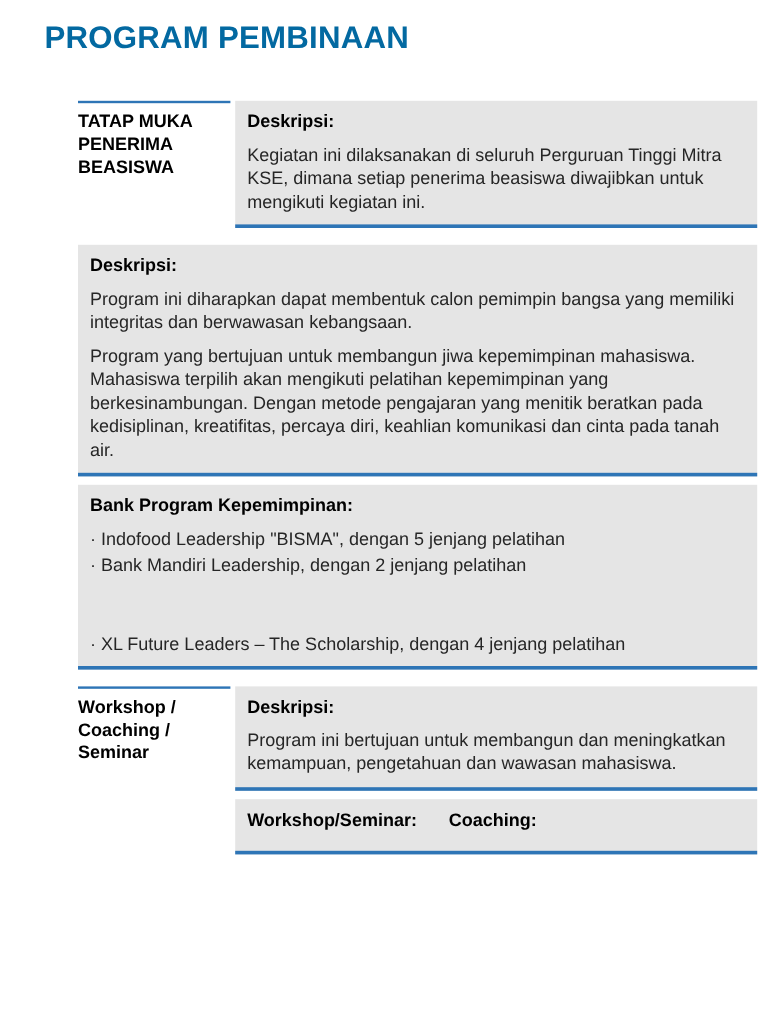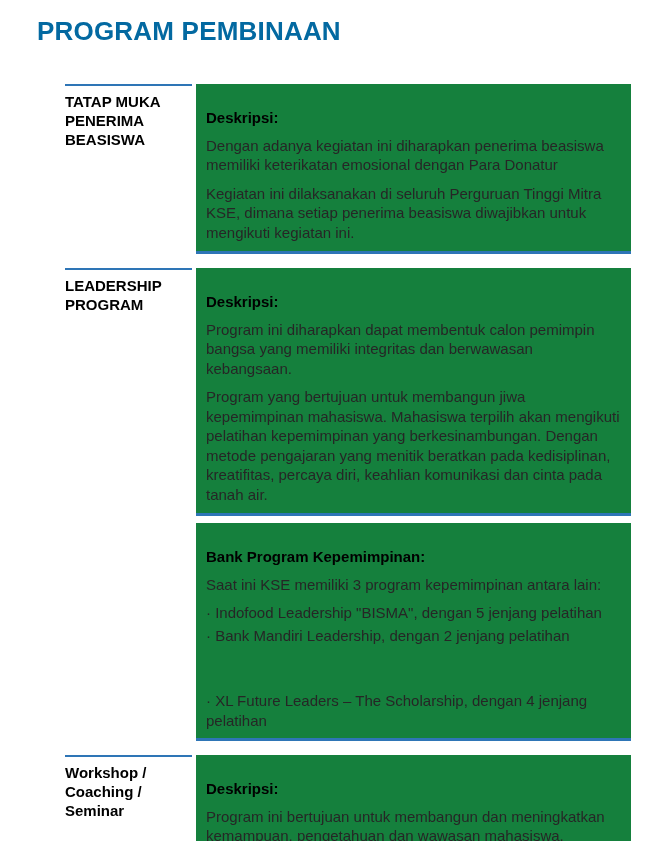--- a/index.html
+++ b/index.html
@@ -48,23 +48,23 @@
     color: #000000;
     box-sizing: border-box;
   }
   .content-cell {
     flex: 1;
     display: flex;
     flex-direction: column;
     gap: 7px;
   }
   .box {
-    background: #15803d;
+    background: #e5e5e5;
     border-bottom: 3px solid #2E75B6;
-    padding: 24px 10px 8px 10px;
+    padding: 8px 10px 8px 10px;
     font-size: 15px;
     line-height: 1.3;
   }
   .heading {
     font-weight: 700;
     color: #000000;
     margin: 0 0 8px 0;
   }
   .box p {
     margin: 0 0 9px 0;
@@ -90,37 +90,34 @@
 
 <h1 class="title">PROGRAM PEMBINAAN</h1>
 
 <div class="table">
 
   <div class="section">
     <div class="label-cell">TATAP MUKA PENERIMA BEASISWA</div>
     <div class="content-cell">
       <div class="box">
         <div class="heading">Deskripsi:</div>
-        <p>Dengan adanya kegiatan ini diharapkan penerima beasiswa memiliki keterikatan emosional dengan Para Donatur</p>
         <p>Kegiatan ini dilaksanakan di seluruh Perguruan Tinggi Mitra KSE, dimana setiap penerima beasiswa diwajibkan untuk mengikuti kegiatan ini.</p>
       </div>
     </div>
   </div>
 
   <div class="section">
-    <div class="label-cell">LEADERSHIP PROGRAM</div>
     <div class="content-cell">
       <div class="box">
         <div class="heading">Deskripsi:</div>
         <p>Program ini diharapkan dapat membentuk calon pemimpin bangsa yang memiliki integritas dan berwawasan kebangsaan.</p>
         <p>Program yang bertujuan untuk membangun jiwa kepemimpinan mahasiswa. Mahasiswa terpilih akan mengikuti pelatihan kepemimpinan yang berkesinambungan. Dengan metode pengajaran yang menitik beratkan pada kedisiplinan, kreatifitas, percaya diri, keahlian komunikasi dan cinta pada tanah air.</p>
       </div>
       <div class="box">
         <div class="heading">Bank Program Kepemimpinan:</div>
-        <p>Saat ini KSE memiliki 3 program kepemimpinan antara lain:</p>
         <div class="list-item">· Indofood Leadership "BISMA", dengan 5 jenjang pelatihan</div>
         <div class="list-item">· Bank Mandiri Leadership, dengan 2 jenjang pelatihan</div>
         <div class="list-item">· XL Future Leaders – The Scholarship, dengan 4 jenjang pelatihan</div>
       </div>
     </div>
   </div>
 
   <div class="section">
     <div class="label-cell">Workshop / Coaching / Seminar</div>
     <div class="content-cell">

